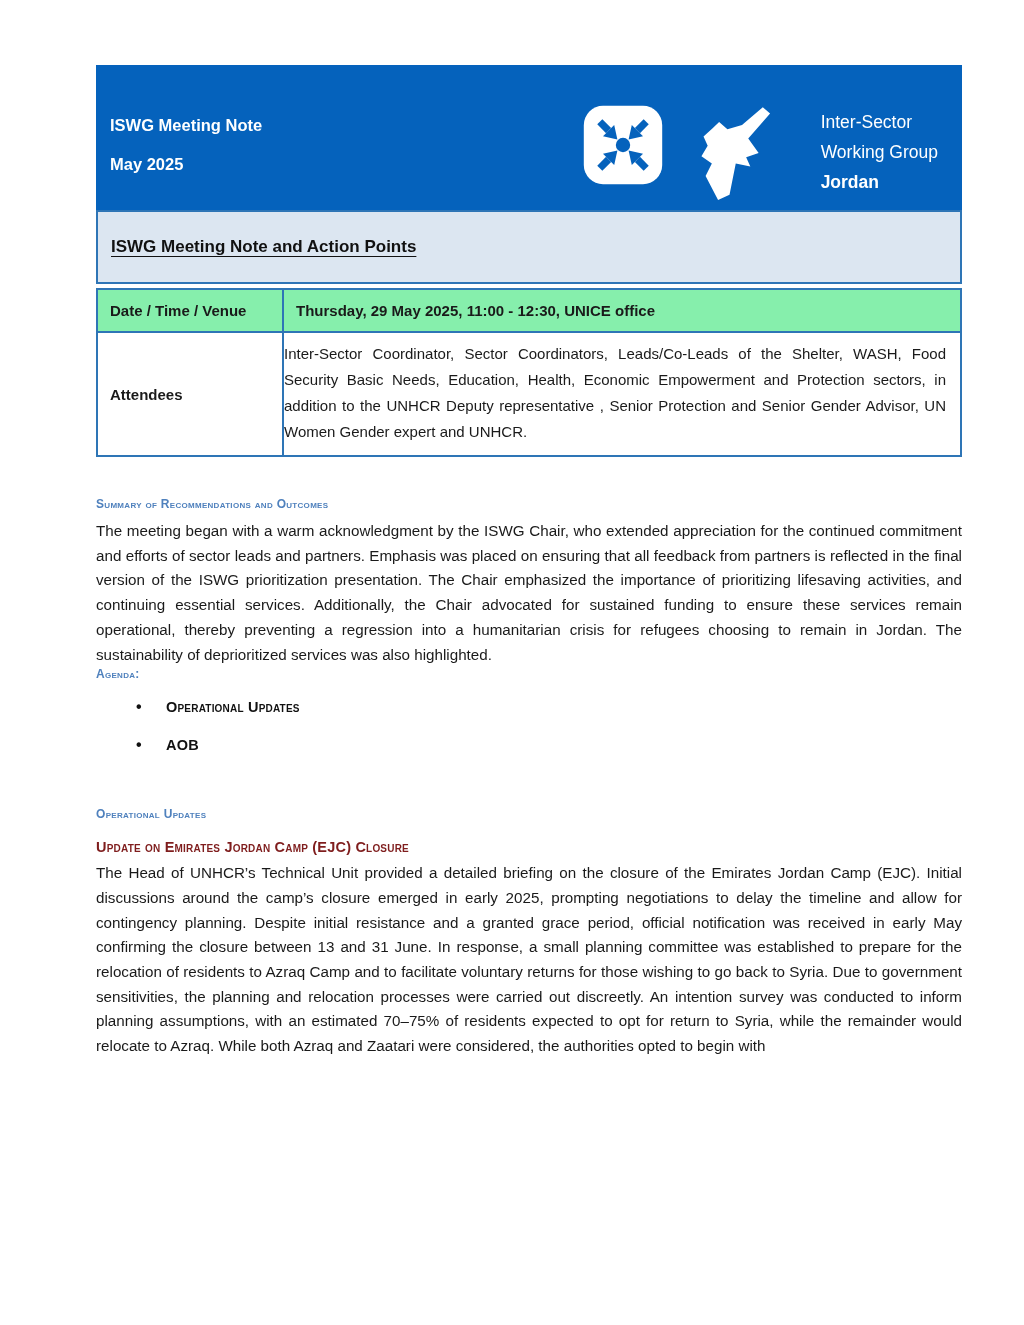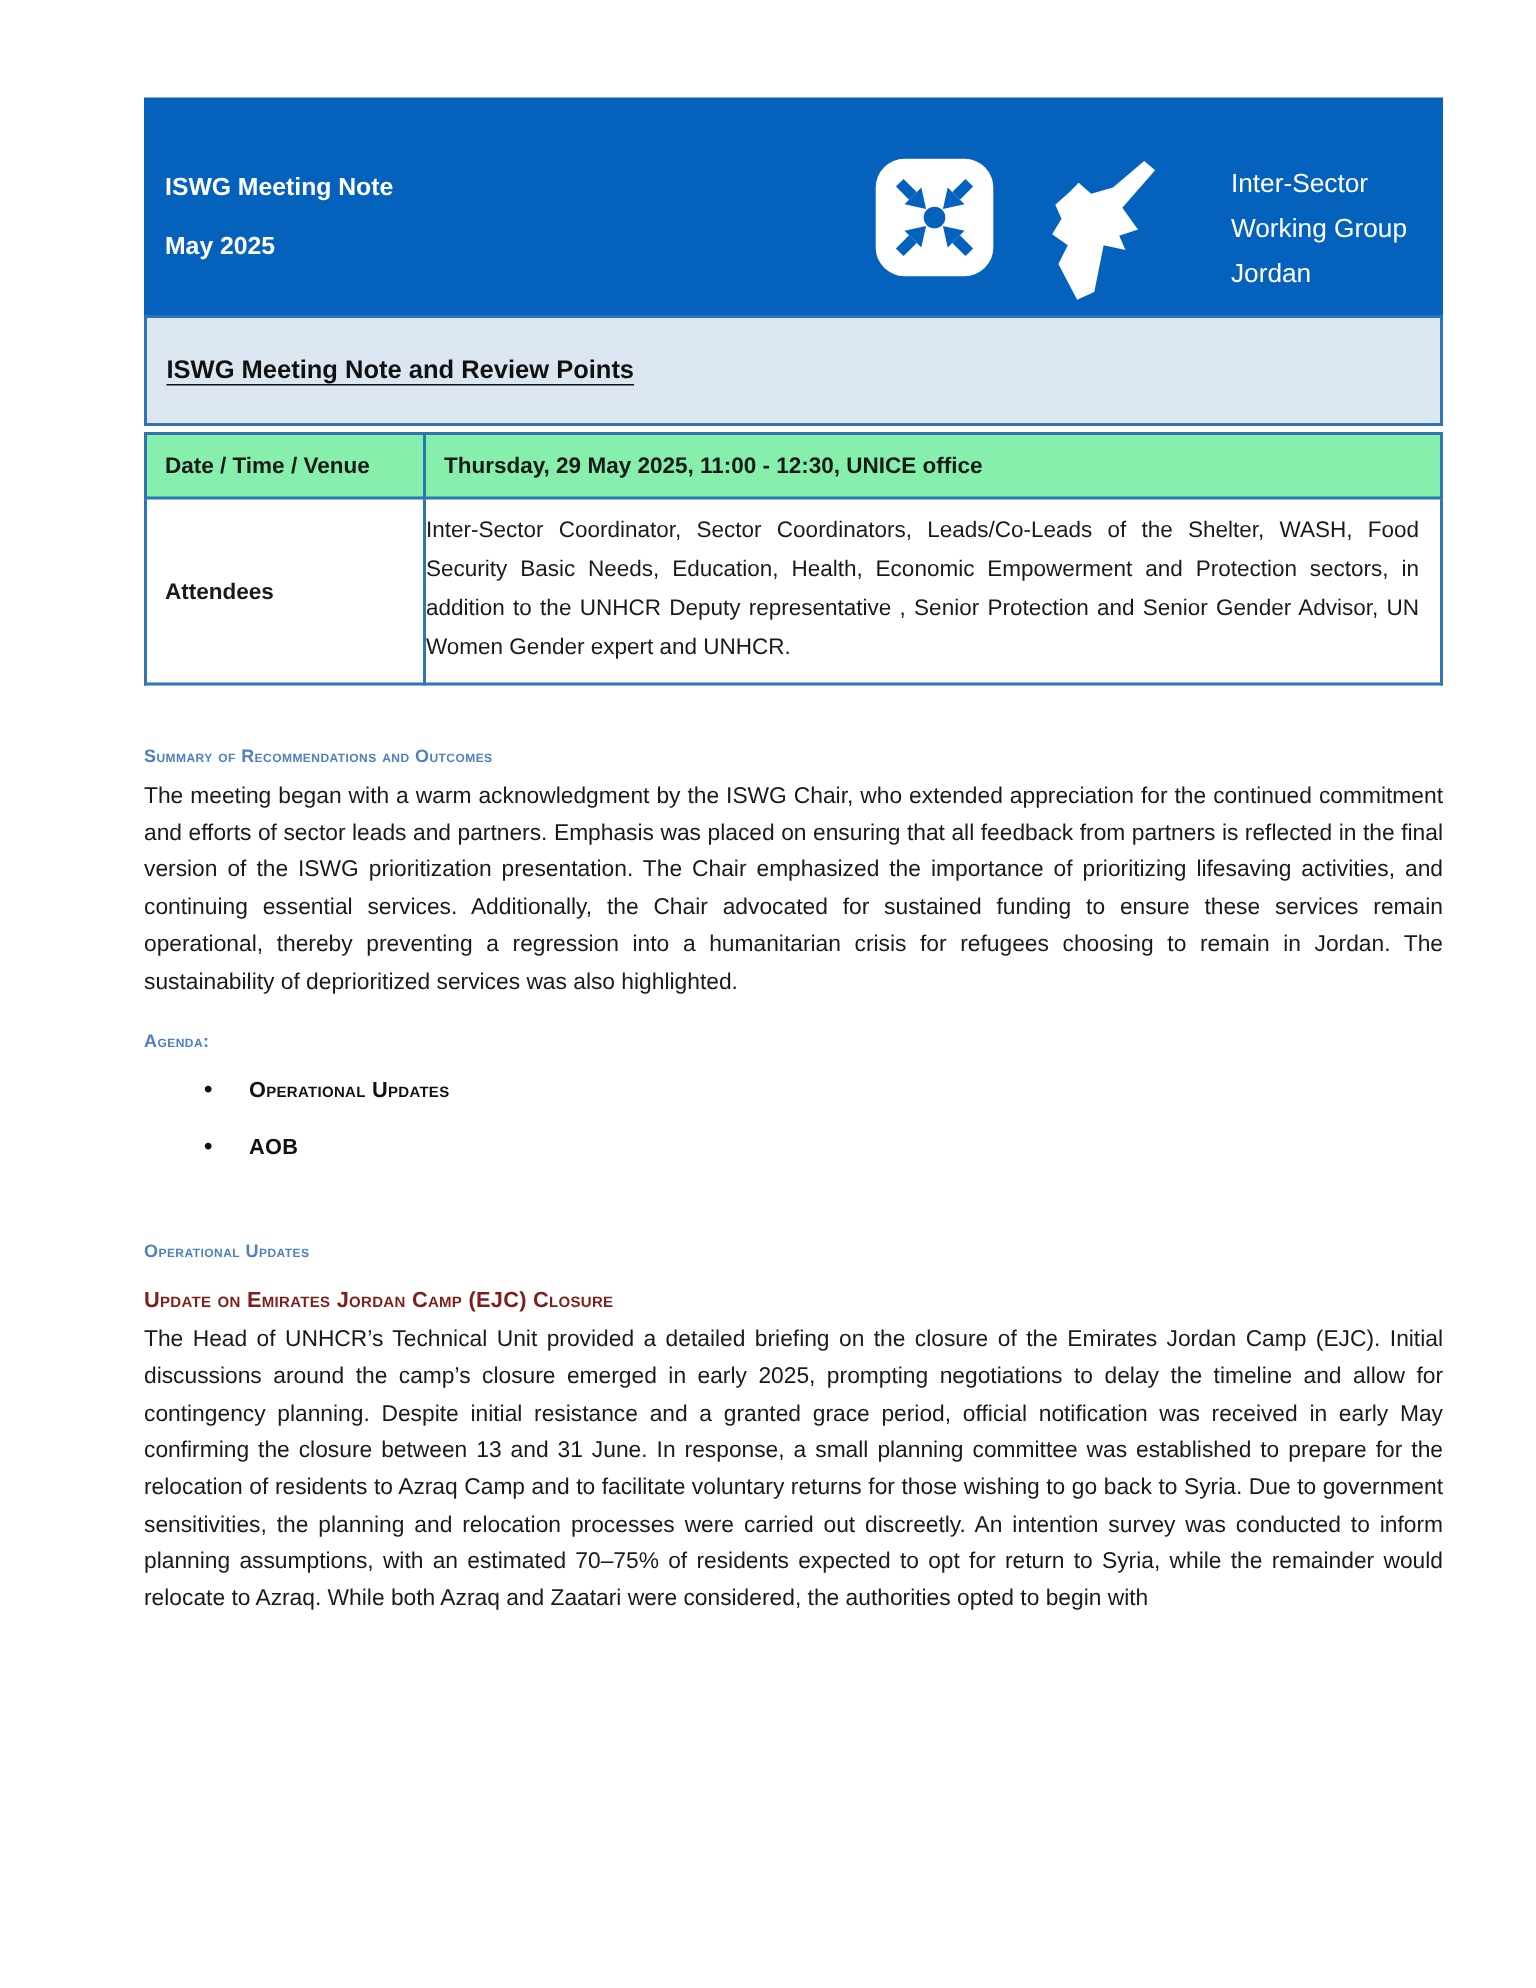--- a/index.html
+++ b/index.html
@@ -13,21 +13,21 @@
   
   .banner {
     background:#0562BC; height:145px;
     display:flex; justify-content:space-between; align-items:center;
   }
   .banner-titles { padding:34px 0 0 14px; color:#fff; font-weight:bold; font-size:16.5px; }
   .banner-titles .line { margin-bottom:20px; }
   .logo { display:flex; align-items:flex-start; gap:24px; padding:26px 24px 0 0; }
   .logo svg { display:block; }
   .logo-text { color:#fff; font-size:17.5px; line-height:30px; padding-top:8px; }
-  .logo-text .bold { font-weight:normal; }
+  .logo-text .bold { font-weight:bold; }
 
   
   .subtitle-band {
     background:#DCE6F1; border:2px solid #2E75B6; height:74px;
     display:flex; align-items:center; padding-left:13px;
   }
   .subtitle-band span {
     font-weight:bold; font-size:17px; color:#111;
     text-decoration:underline; text-underline-offset:4px;
   }
@@ -45,21 +45,21 @@
   
   h2.sec {
     color:#4F81BD; font-variant:small-caps; font-weight:bold;
     font-size:12px; letter-spacing:0.3px;
   }
   h3.subsec {
     color:#7f1d1d; font-variant:small-caps; font-weight:bold;
     font-size:14.5px; letter-spacing:0.2px;
   }
   .h-summary { margin-top:40px; }
-  .h-agenda  { margin-top:20px; }
+  .h-agenda  { }
   .h-operational { margin-top:52px; }
   .h-ejc { margin-top:18px; }
 
   p.body-par {
     margin-top:8px; font-size:15.2px; line-height:24.7px;
     text-align:justify; color:#1a1a1a;
   }
   p.par-tight { margin-top:6px; }
 
   ul.agenda-list { list-style:none; margin-top:16px; }
@@ -103,21 +103,21 @@
         </svg>
         <div class="logo-text">
           <div>Inter-Sector</div>
           <div>Working Group</div>
           <div class="bold">Jordan</div>
         </div>
       </div>
     </div>
 
     <div class="subtitle-band">
-      <span>ISWG Meeting Note and Review Points</span>
+      <span>ISWG Meeting Note and Action Points</span>
     </div>
 
     <table class="meta-table">
       <tbody>
           <tr class="shaded">
         <td class="col-label cell-label">
           <div class="label-justify">Date / Time / Venue</div>
         </td>
         <td class="cell-value-bold">Thursday, 29 May 2025, 11:00 - 12:30, UNICE office</td>
       </tr>

